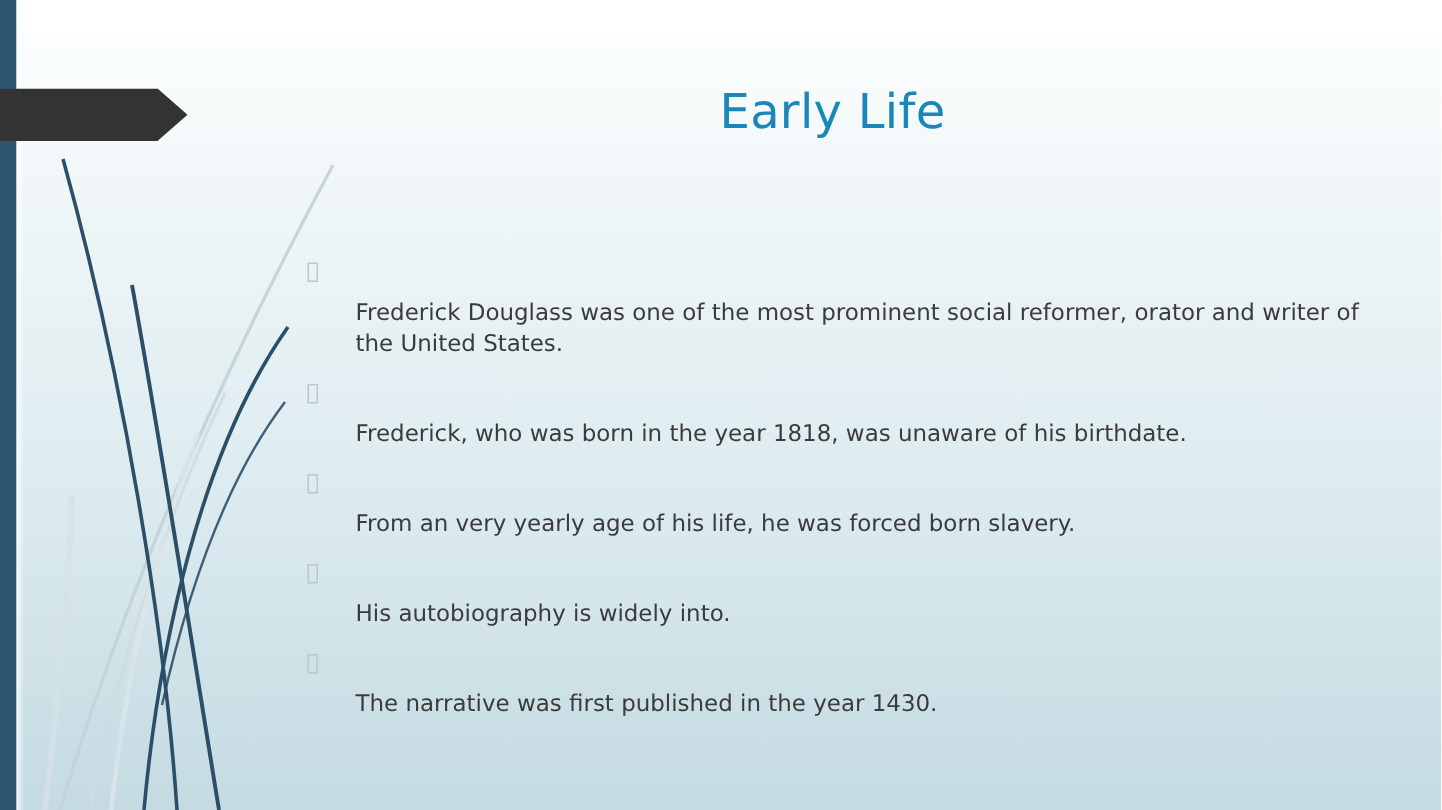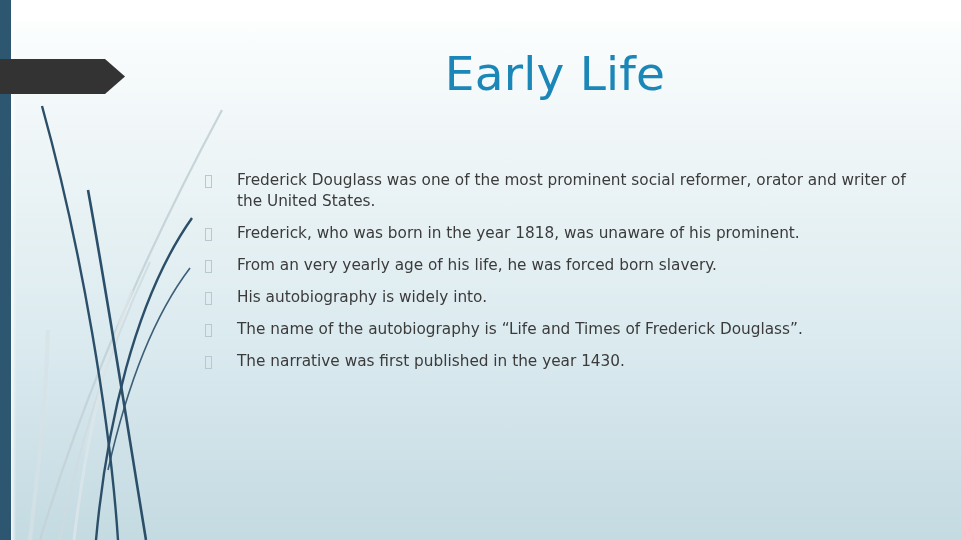--- a/index.html
+++ b/index.html
@@ -95,21 +95,21 @@
   }
 
   
   .slide-title {
     position: absolute;
     left: 160px;
     top: 52px;
     width: 790px;
     text-align: center;
     color: #1b87b8;
-    font-size: 47px;
+    font-size: 32px;
     font-weight: 400;
     letter-spacing: 0.2px;
     line-height: 44px;
     white-space: nowrap;
     z-index: 6;
   }
 
   
   .body-list {
     position: absolute;
@@ -134,20 +134,21 @@
     margin-right: 25px;
     border: 1px solid #b9c8cd;
     box-sizing: border-box;
     background: transparent;
   }
   .bullet-text {
     flex: 1 1 auto;
     color: #3b3b3b;
     font-size: 15.3px;
     line-height: 21px;
+    margin-top: 28px;
   }
 </style>
 </head>
 <body>
 
 <div id="slide">
 
   <div class="bg-gradient"></div>
 
   <svg class="decor-curves" viewBox="0 0 961 540" width="961" height="540" preserveAspectRatio="none">
@@ -182,37 +183,33 @@
 
   <div class="body-list">
 
     <div class="bullet-row">
       <span class="bullet-marker"></span>
       <span class="bullet-text">Frederick Douglass was one of the most prominent social reformer, orator and writer of the United States.</span>
     </div>
 
     <div class="bullet-row">
       <span class="bullet-marker"></span>
-      <span class="bullet-text">Frederick, who was born in the year 1818, was unaware of his prominent.</span>
+      <span class="bullet-text">Frederick, who was born in the year 1818, was unaware of his birthdate.</span>
     </div>
 
     <div class="bullet-row">
       <span class="bullet-marker"></span>
       <span class="bullet-text">From an very yearly age of his life, he was forced born slavery.</span>
     </div>
 
     <div class="bullet-row">
       <span class="bullet-marker"></span>
       <span class="bullet-text">His autobiography is widely into.</span>
     </div>
 
-    <div class="bullet-row">
-      <span class="bullet-marker"></span>
-      <span class="bullet-text">The name of the autobiography is “Life and Times of Frederick Douglass”.</span>
-    </div>
 
     <div class="bullet-row">
       <span class="bullet-marker"></span>
       <span class="bullet-text">The narrative was first published in the year 1430.</span>
     </div>
 
   </div>
 
 </div>
 

